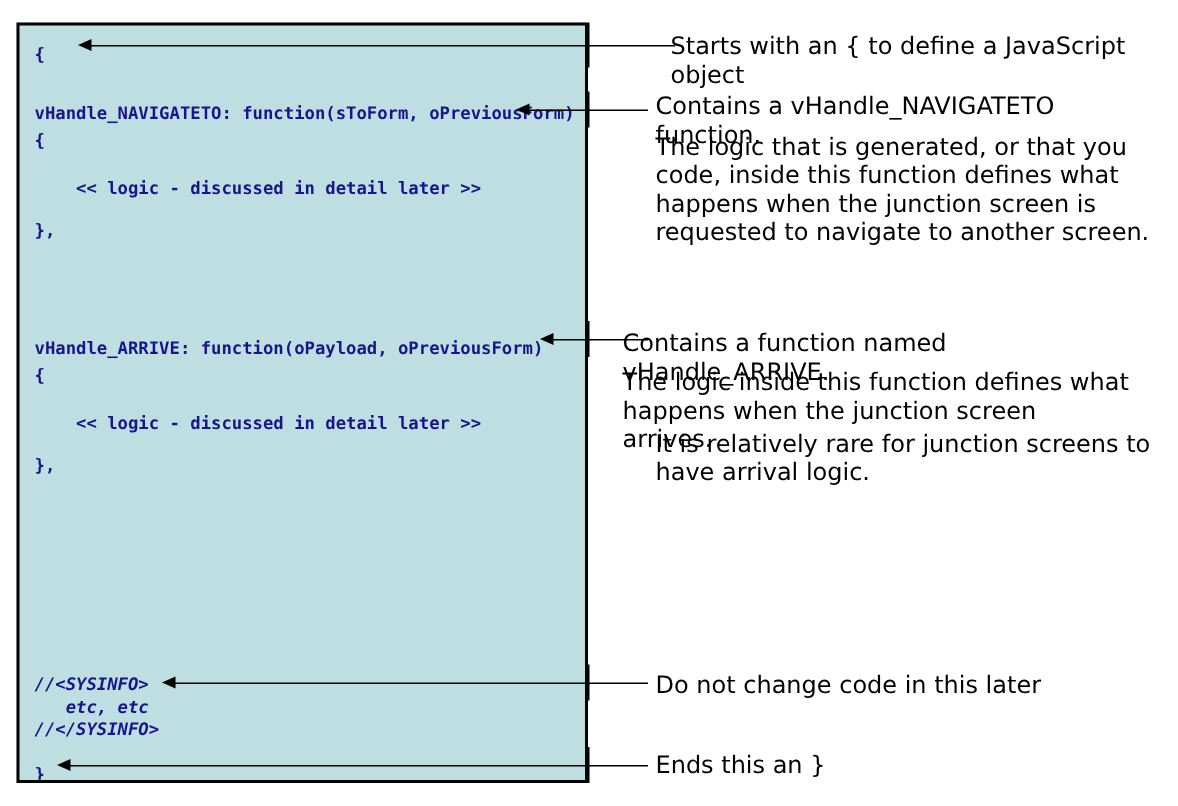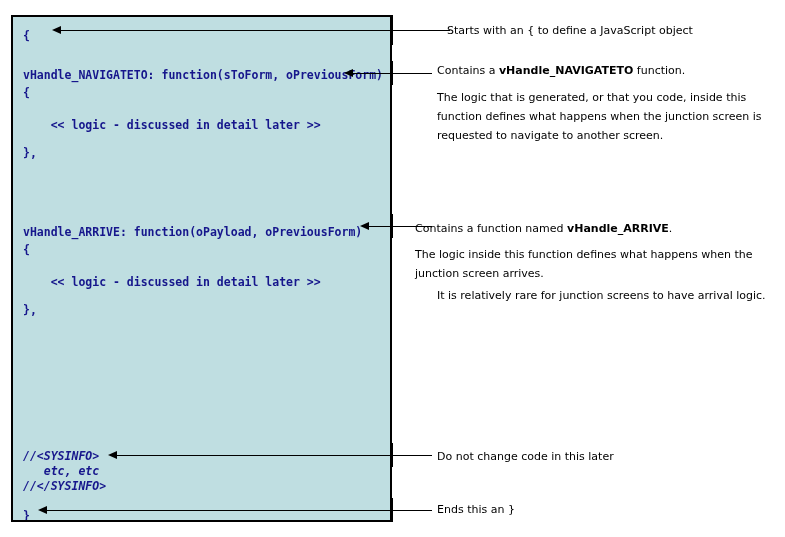--- a/index.html
+++ b/index.html
@@ -44,25 +44,25 @@
     position: absolute;
     white-space: pre;
   }
   .cl.italic { font-style: italic; }
 
   
   .anno {
     position: absolute;
     color: #000000;
     font-family: "DejaVu Sans", sans-serif;
-    font-size: 11px;
+    font-size: 16px;
     line-height: 19px;
     white-space: pre-wrap;
   }
-  .anno b { font-weight: bold; text-align: center; }
+  .anno b { font-weight: normal; text-align: center; }
 
   
   .leader {
     position: absolute;
     height: 0;
     border-top: 1px solid #000000;
   }
   .vtick {
     position: absolute;
     width: 0;

